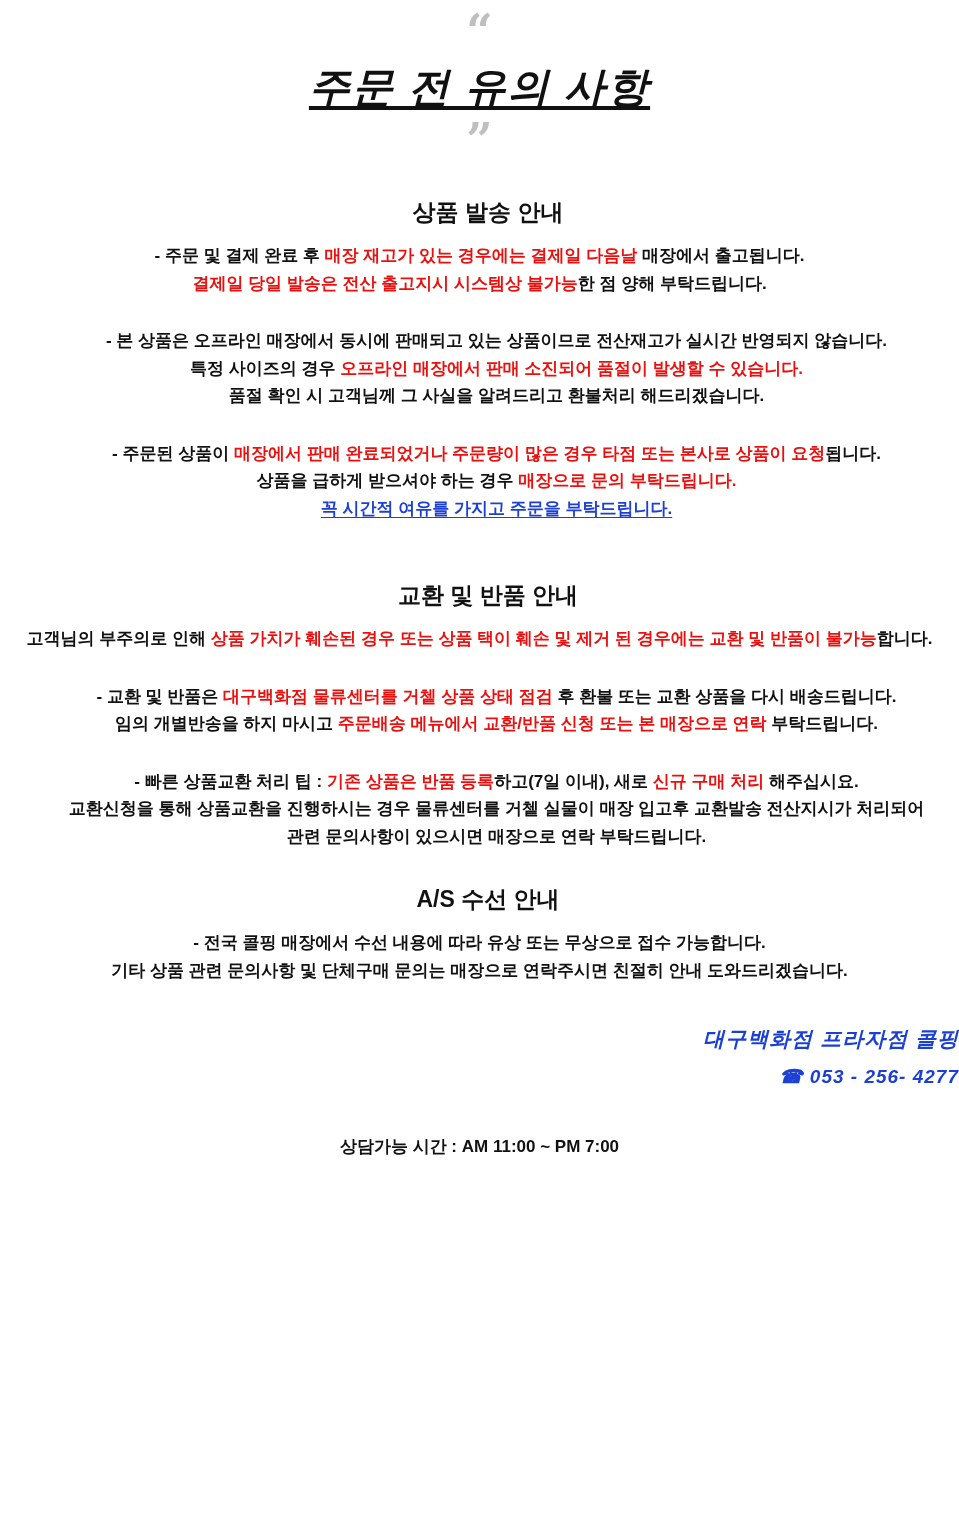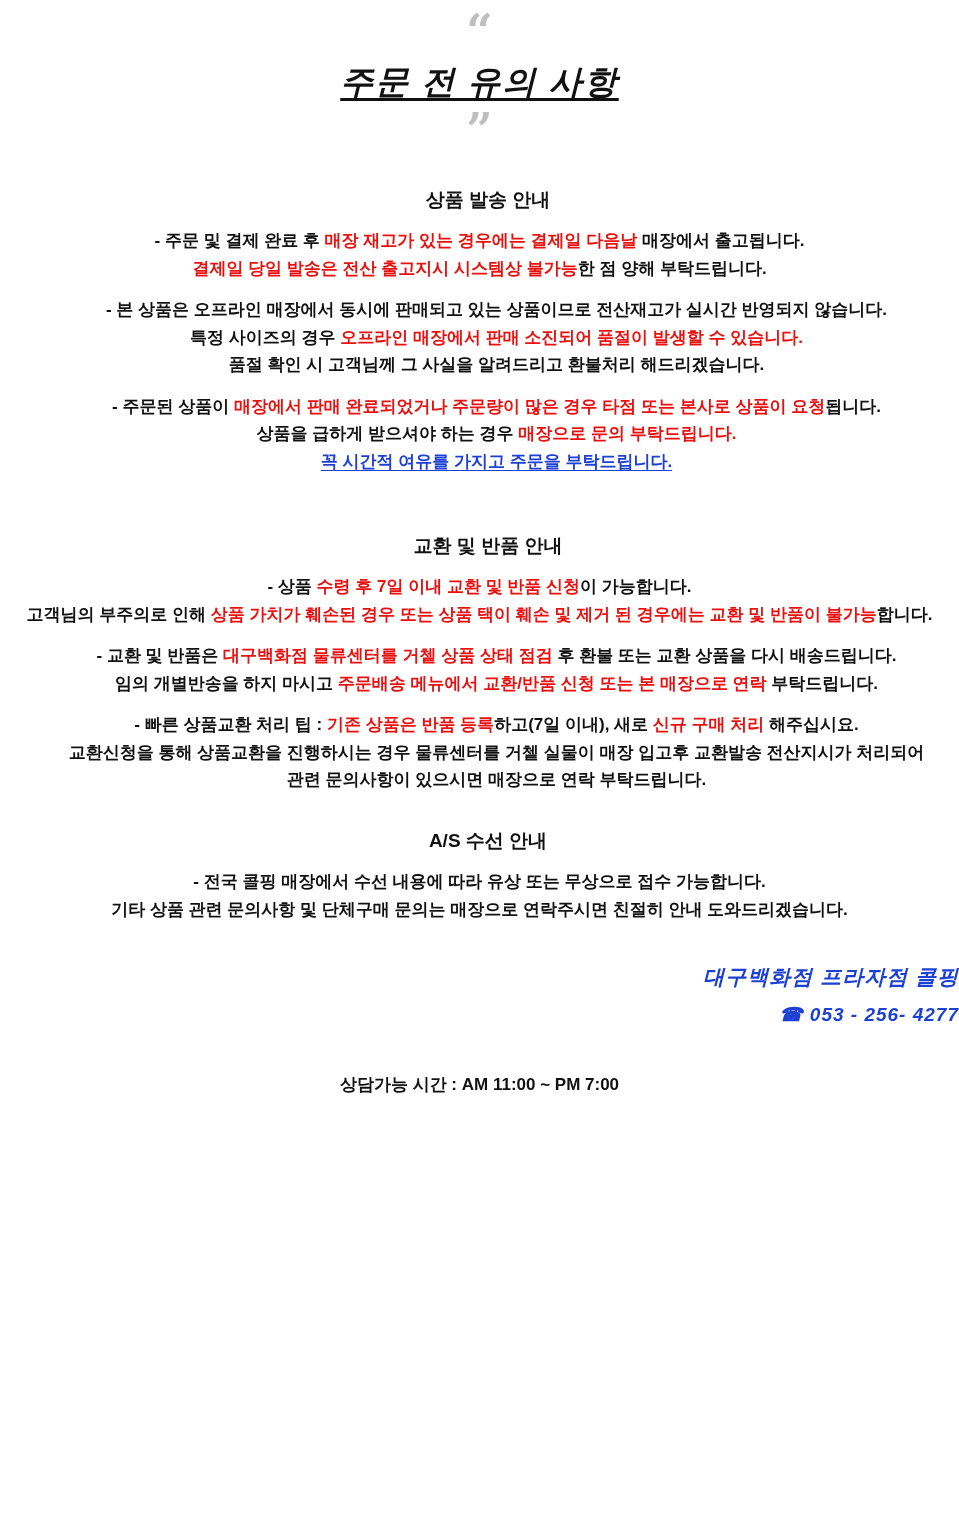--- a/index.html
+++ b/index.html
@@ -30,51 +30,51 @@
   .quote-open {
     font-size: 46px;
     padding-top: 8px;
   }
   .quote-close {
     font-size: 46px;
     padding-top: 2px;
   }
   .doc-title {
     text-align: center;
-    font-size: 33px;
+    font-size: 41px;
     font-weight: bold;
     font-style: italic;
     letter-spacing: 2px;
     text-decoration: underline;
     text-underline-offset: 5px;
     margin: 6px 0 0 0;
     color: #111111;
   }
   .section {
     margin-top: 34px;
   }
   .section-title {
     text-align: center;
-    font-size: 19px;
+    font-size: 23px;
     font-weight: bold;
     margin-bottom: 14px;
     color: #111111;
     padding-left: 17px;
   }
   .para {
     text-align: center;
     font-size: 17px;
     line-height: 1.62;
     margin: 0 0 0 0;
     padding: 0 12px;
     color: #111111;
     font-weight: bold;
   }
   .para + .para {
-    margin-top: 14px;
+    margin-top: 30px;
     padding-left: 46px;
   }
   .line {
     display: block;
   }
   .red {
     color: #e8110f;
   }
   .black {
     color: #111111;
@@ -142,21 +142,20 @@
         </div>
         <div class="para">
           <span class="line"><span class="black">- 주문된 상품이 </span><span class="red">매장에서 판매 완료되었거나 주문량이 많은 경우 타점 또는 본사로 상품이 요청</span><span class="black">됩니다.</span></span>
           <span class="line"><span class="black">상품을 급하게 받으셔야 하는 경우 </span><span class="red">매장으로 문의 부탁드립니다.</span></span>
           <span class="line"><span class="blue underline-line">꼭 시간적 여유를 가지고 주문을 부탁드립니다.</span></span>
         </div>
       </div>
       <div class="section" style="margin-top: 58px;">
         <div class="section-title">교환 및 반품 안내</div>
         <div class="para">
-          <span class="line"><span class="black">- 상품 </span><span class="red">수령 후 7일 이내 교환 및 반품 신청</span><span class="black">이 가능합니다.</span></span>
           <span class="line"><span class="black">고객님의 부주의로 인해 </span><span class="red">상품 가치가 훼손된 경우 또는 상품 택이 훼손 및 제거 된 경우에는 교환 및 반품이 불가능</span><span class="black">합니다.</span></span>
         </div>
         <div class="para">
           <span class="line"><span class="black">- 교환 및 반품은 </span><span class="red">대구백화점 물류센터를 거쳍 상품 상태 점검</span><span class="black"> 후 환불 또는 교환 상품을 다시 배송드립니다.</span></span>
           <span class="line"><span class="black">임의 개별반송을 하지 마시고 </span><span class="red">주문배송 메뉴에서 교환/반품 신청 또는 본 매장으로 연락</span><span class="black"> 부탁드립니다.</span></span>
         </div>
         <div class="para">
           <span class="line"><span class="black">- 빠른 상품교환 처리 팁 : </span><span class="red">기존 상품은 반품 등록</span><span class="black">하고(7일 이내), 새로 </span><span class="red">신규 구매 처리</span><span class="black"> 해주십시요.</span></span>
           <span class="line"><span class="black">교환신청을 통해 상품교환을 진행하시는 경우 물류센터를 거쳍 실물이 매장 입고후 교환발송 전산지시가 처리되어</span></span>
           <span class="line"><span class="black">관련 문의사항이 있으시면 매장으로 연락 부탁드립니다.</span></span>

